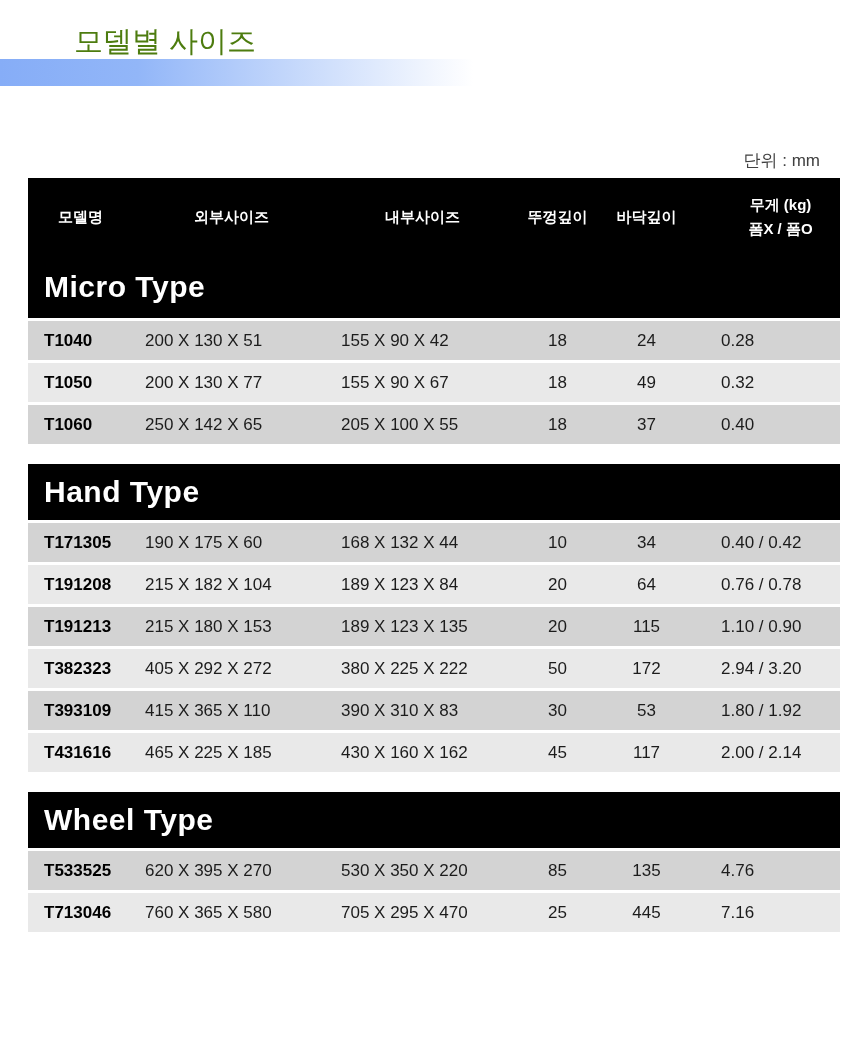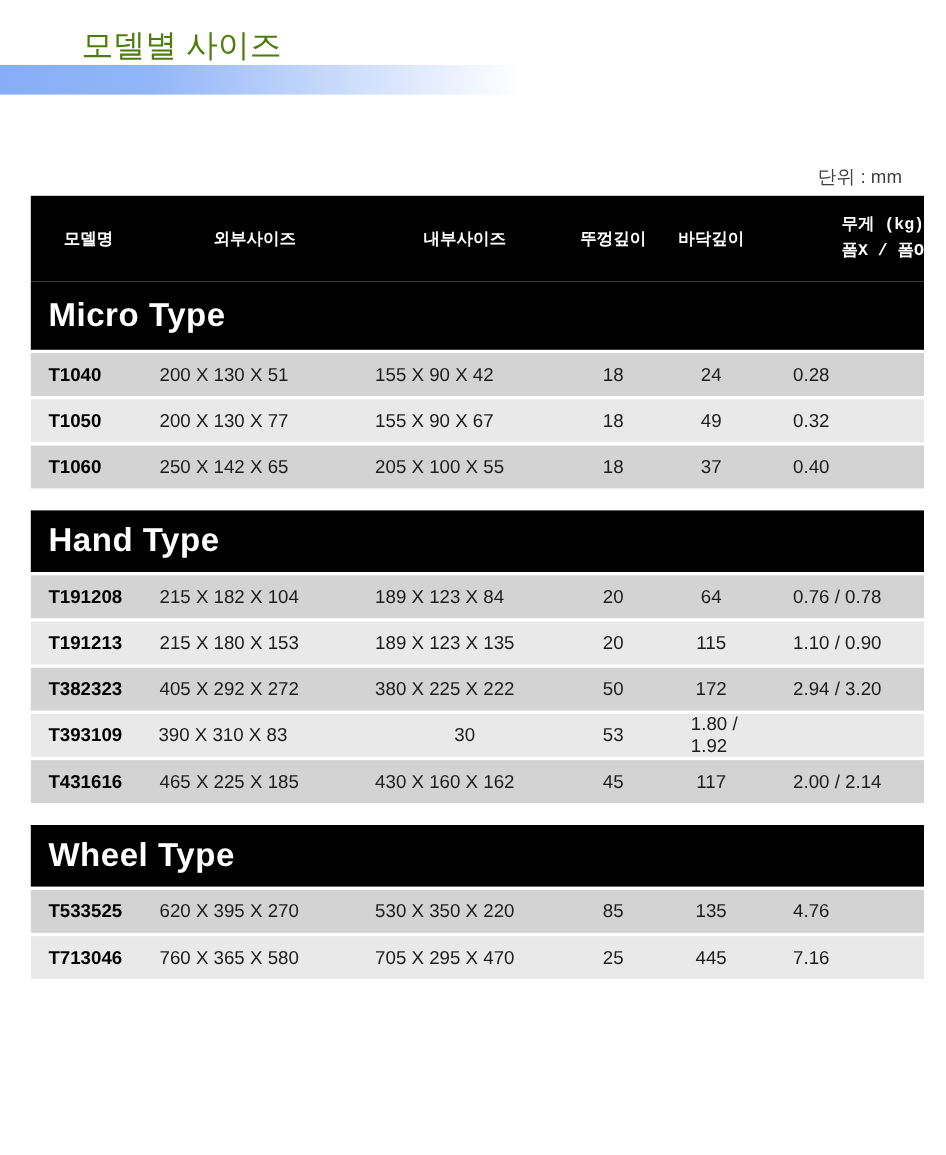--- a/index.html
+++ b/index.html
@@ -21,21 +21,21 @@
     position:absolute;top:149px;right:40px;font-size:17px;color:#404040;
   }
   
   .size-table{position:absolute;left:28px;top:178px;width:812px;}
   .grid-cols{display:grid;grid-template-columns:105px 197px 185px 85px 93px 1fr;}
   .thead{
     background:var(--band);height:78px;align-items:center;
     color:#fff;font-weight:bold;font-size:15px;
   }
   .thead .th{text-align:center;}
-  .thead .th.c-weight{text-align:right;padding-left:28px;line-height:24px;display:flex;flex-direction:column;font-family:Liberation Mono, monospace;}
+  .thead .th.c-weight{text-align:center;padding-left:28px;line-height:24px;display:flex;flex-direction:column;}
   .band{background:var(--band);height:56px;margin-top:20px;display:flex;align-items:center;}
   section:first-child .band{margin-top:0;height:62px;}
   .band-label{color:#fff;font-weight:bold;font-size:30px;padding-left:16px;letter-spacing:0.5px;}
   .row{height:39px;margin-top:3px;align-items:center;font-size:17px;color:#1c1c1c;}
   .rows .row:nth-child(odd){background:var(--row_dark);}
   .rows .row:nth-child(even){background:var(--row_light);}
   .cell.c-model{font-weight:bold;padding-left:16px;color:#000;}
   .cell.c-outer{padding-left:12px;}
   .cell.c-inner{padding-left:11px;}
   .cell.c-lid{text-align:center;}
@@ -97,20 +97,28 @@
     <div class="cell c-weight">0.40</div>
   </div>
 </div>
   </section>
 
   <section>
     <div class="band">
       <span class="band-label">Hand Type</span>
     </div>
     <div class="rows">
+  <div class="row grid-cols">
+    <div class="cell c-model">T171305</div>
+    <div class="cell c-outer">190 X 175 X 60</div>
+    <div class="cell c-inner">168 X 132 X 44</div>
+    <div class="cell c-lid">10</div>
+    <div class="cell c-bottom">34</div>
+    <div class="cell c-weight">0.40 / 0.42</div>
+  </div>
 
   <div class="row grid-cols">
     <div class="cell c-model">T191208</div>
     <div class="cell c-outer">215 X 182 X 104</div>
     <div class="cell c-inner">189 X 123 X 84</div>
     <div class="cell c-lid">20</div>
     <div class="cell c-bottom">64</div>
     <div class="cell c-weight">0.76 / 0.78</div>
   </div>
 
@@ -127,20 +135,21 @@
     <div class="cell c-model">T382323</div>
     <div class="cell c-outer">405 X 292 X 272</div>
     <div class="cell c-inner">380 X 225 X 222</div>
     <div class="cell c-lid">50</div>
     <div class="cell c-bottom">172</div>
     <div class="cell c-weight">2.94 / 3.20</div>
   </div>
 
   <div class="row grid-cols">
     <div class="cell c-model">T393109</div>
+    <div class="cell c-outer">415 X 365 X 110</div>
     <div class="cell c-inner">390 X 310 X 83</div>
     <div class="cell c-lid">30</div>
     <div class="cell c-bottom">53</div>
     <div class="cell c-weight">1.80 / 1.92</div>
   </div>
 
   <div class="row grid-cols">
     <div class="cell c-model">T431616</div>
     <div class="cell c-outer">465 X 225 X 185</div>
     <div class="cell c-inner">430 X 160 X 162</div>

